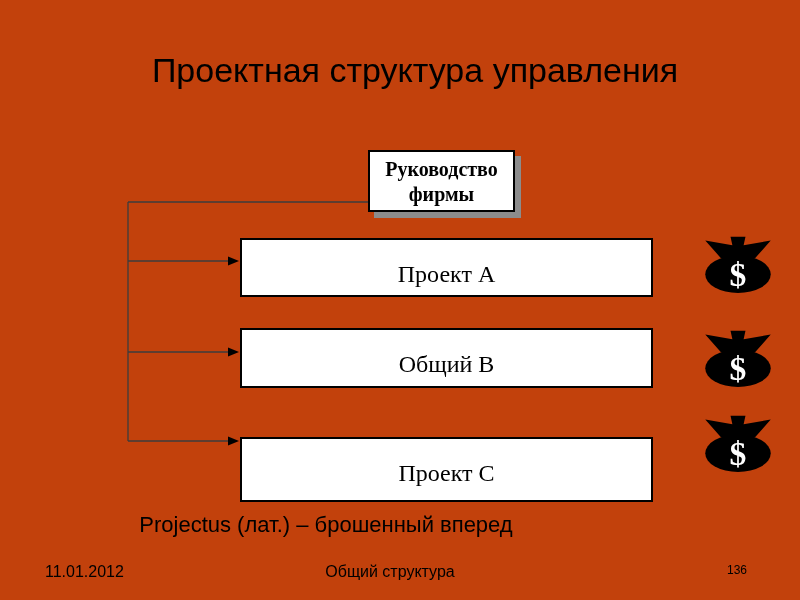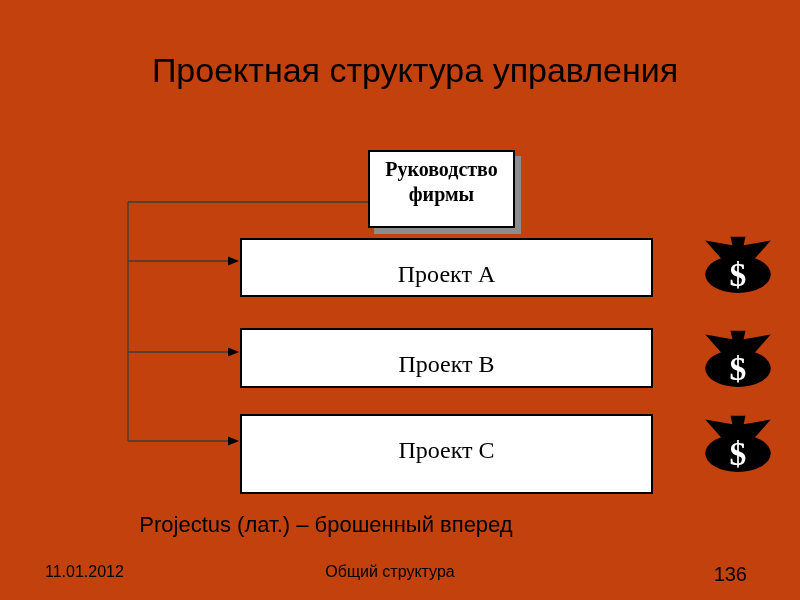--- a/index.html
+++ b/index.html
@@ -26,21 +26,21 @@
   .connectors {
     position: absolute;
     left: 0; top: 0;
     width: 800px; height: 600px;
   }
   .root-box {
     position: absolute;
     left: 368px;
     top: 150px;
     width: 147px;
-    height: 78px;
+    height: 62px;
     box-sizing: border-box;
     background: #ffffff;
     border: 2px solid #000000;
     box-shadow: 6px 6px 0 #8c8c8c;
     font-family: "Liberation Serif", serif;
     font-weight: bold;
     font-size: 20px;
     line-height: 25px;
     text-align: center;
     padding-top: 5px;
@@ -52,21 +52,21 @@
     box-sizing: border-box;
     background: #ffffff;
     border: 2px solid #000000;
     font-family: "Liberation Serif", serif;
     font-size: 24px;
     text-align: center;
     padding-top: 21px;
   }
   .project-a { top: 238px; height: 59px; }
   .project-b { top: 328px; height: 60px; }
-  .project-c { top: 414px; height: 80px; }
+  .project-c { top: 437px; height: 65px; }
   .money-bag {
     position: absolute;
     left: 702px;
     width: 72px;
     height: 58px;
   }
   .bag-a { top: 235px; }
   .bag-b { top: 329px; }
   .bag-c { top: 414px; }
   .caption {
@@ -89,21 +89,21 @@
     left: 0;
     top: 563px;
     width: 780px;
     text-align: center;
     font-size: 16px;
   }
   .footer-page {
     position: absolute;
     right: 53px;
     top: 563px;
-    font-size: 20px;
+    font-size: 12px;
   }
 </style>
 </head>
 <body>
 
 <div class="slide">
 
   <h1 class="title">Проектная структура управления</h1>
 
   <svg class="connectors" viewBox="0 0 800 600" xmlns="http://www.w3.org/2000/svg">
@@ -122,21 +122,21 @@
   </svg>
 
   <div class="root-box">
     <span>Руководство фирмы</span>
   </div>
 
   <div class="project-box project-a">
     <span>Проект A</span>
   </div>
   <div class="project-box project-b">
-    <span>Проект B</span>
+    <span>Общий B</span>
   </div>
   <div class="project-box project-c">
     <span>Проект C</span>
   </div>
 
   <svg class="money-bag bag-a" viewBox="0 0 76 62" xmlns="http://www.w3.org/2000/svg">
     <path d="M30,2 L46,2 L44,11 L73,6 L56,25 L20,25 L3,6 L32,11 Z" fill="#000000"></path>
     <ellipse cx="38" cy="42" rx="35" ry="20" fill="#000000"></ellipse>
     <text x="38" y="54" text-anchor="middle" font-family="Liberation Serif, serif" font-size="36" font-weight="bold" fill="#ffffff">$</text>
   </svg>

